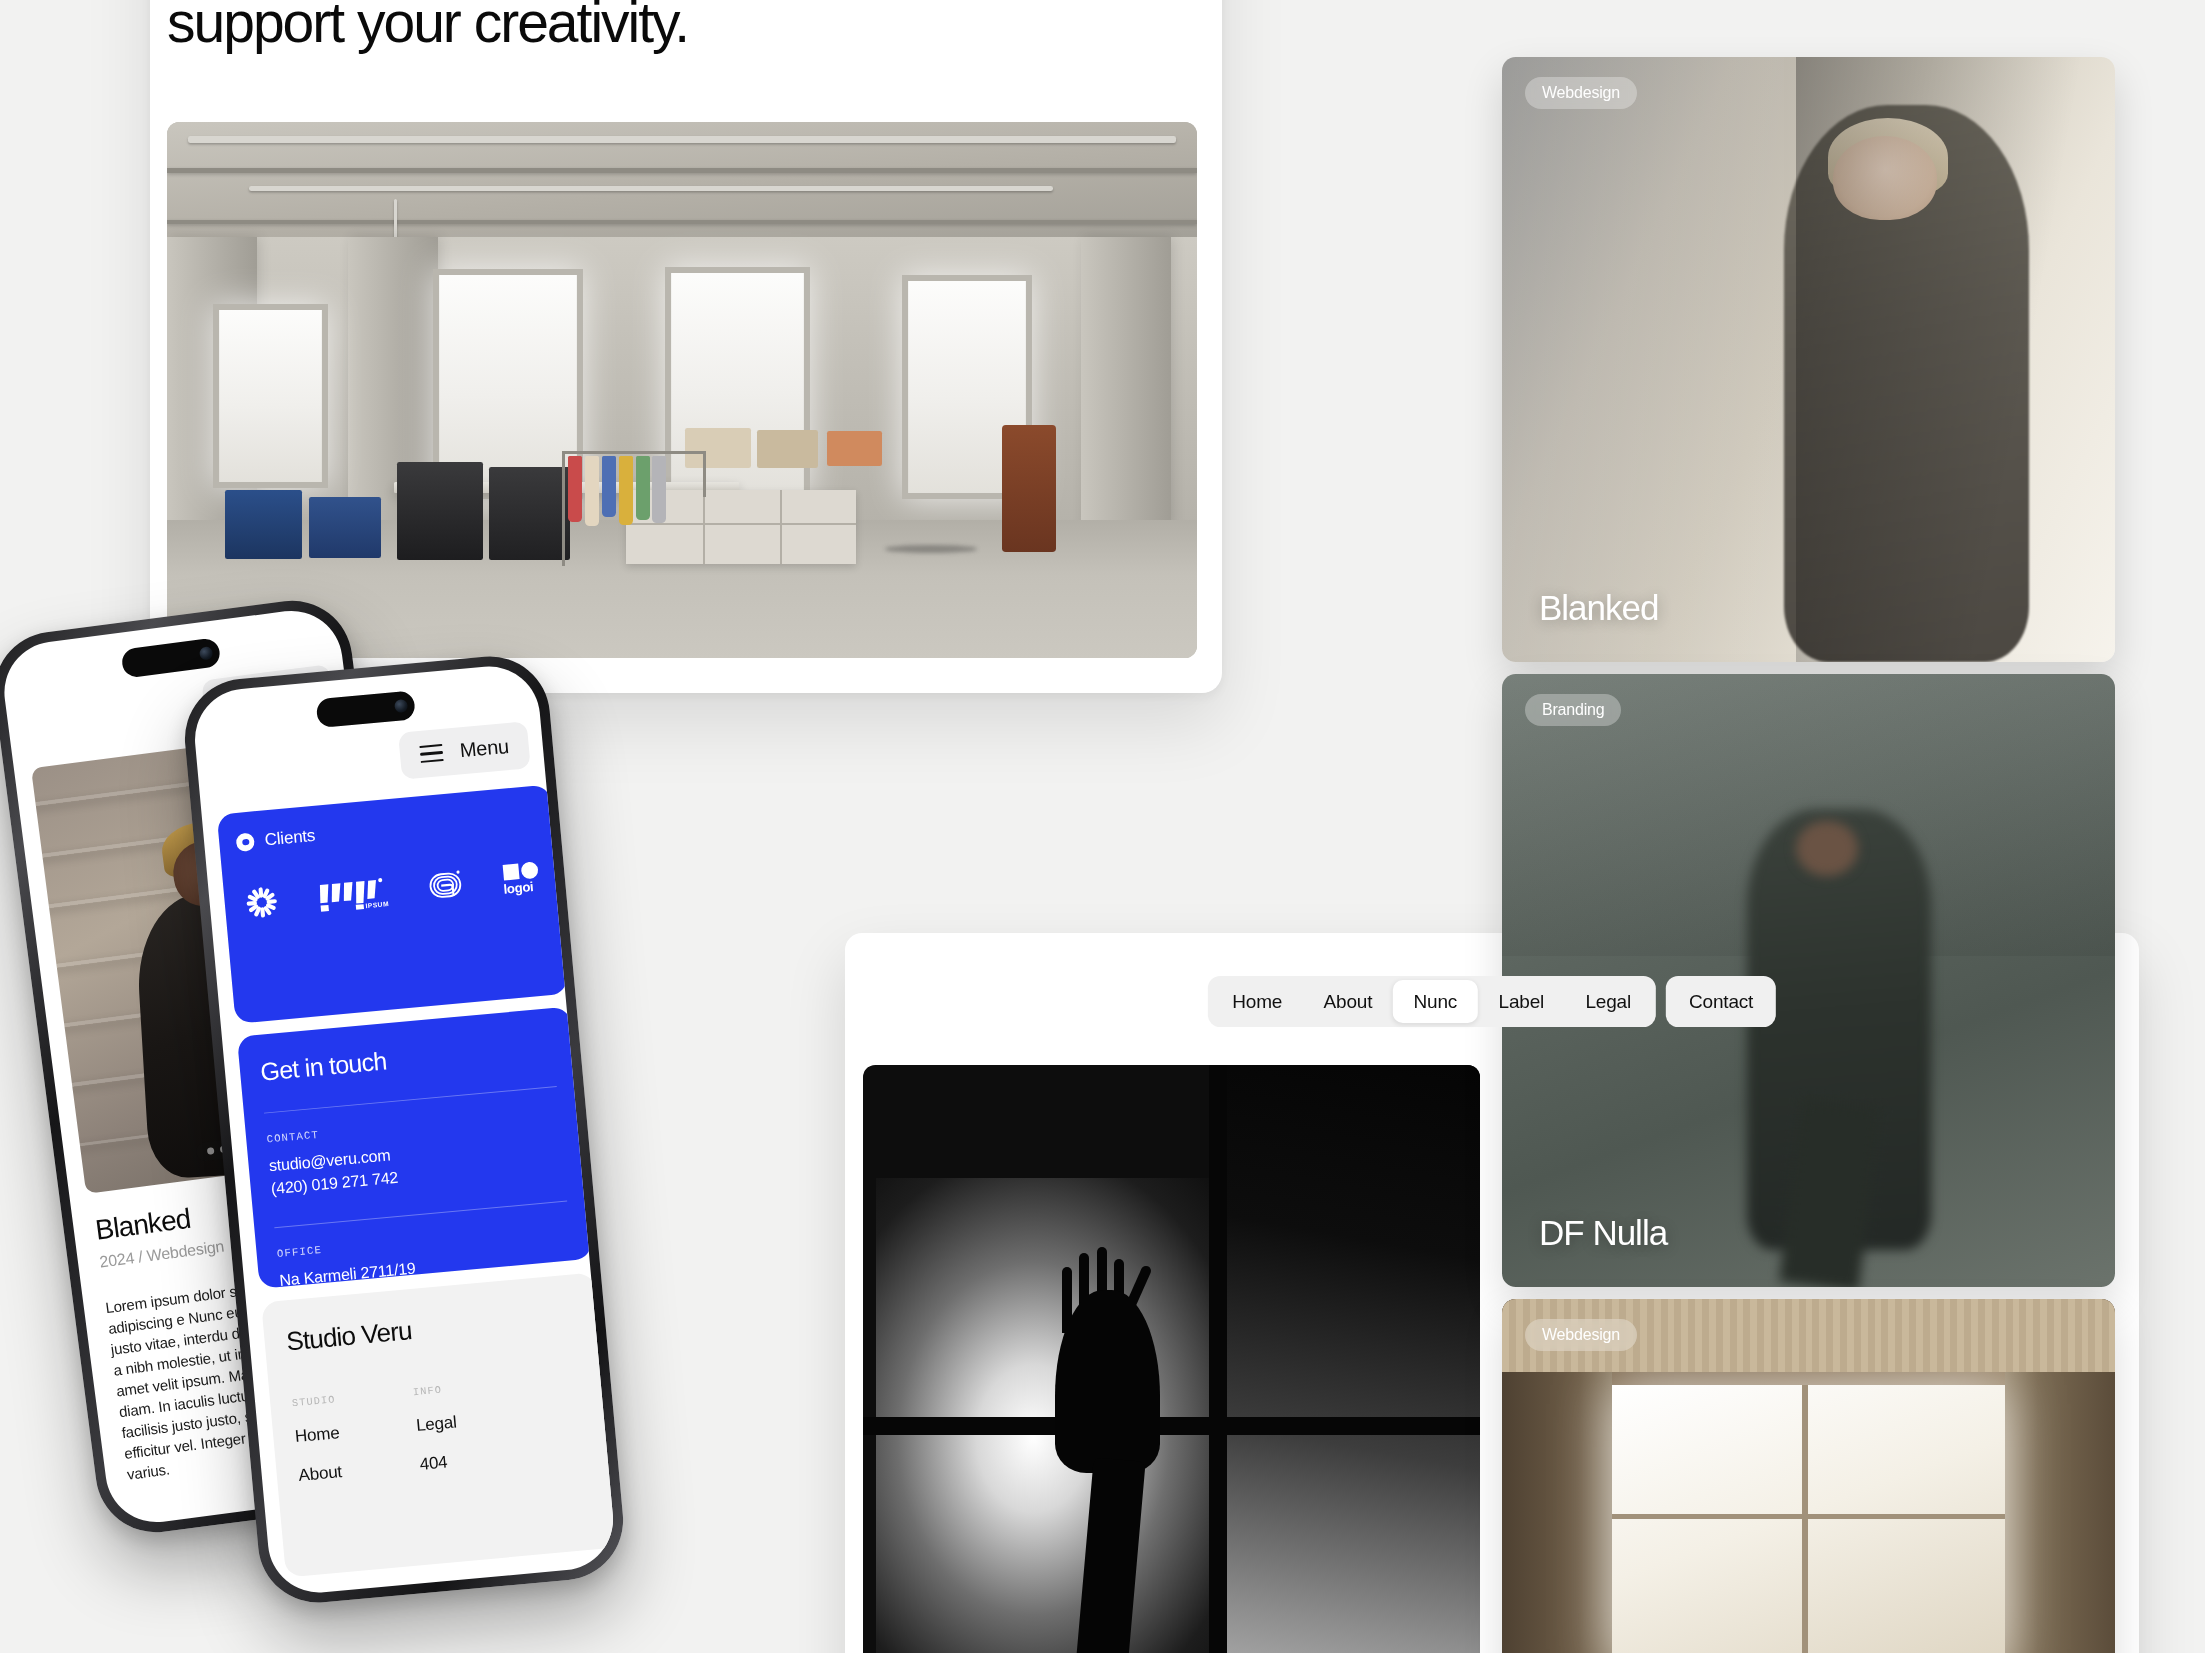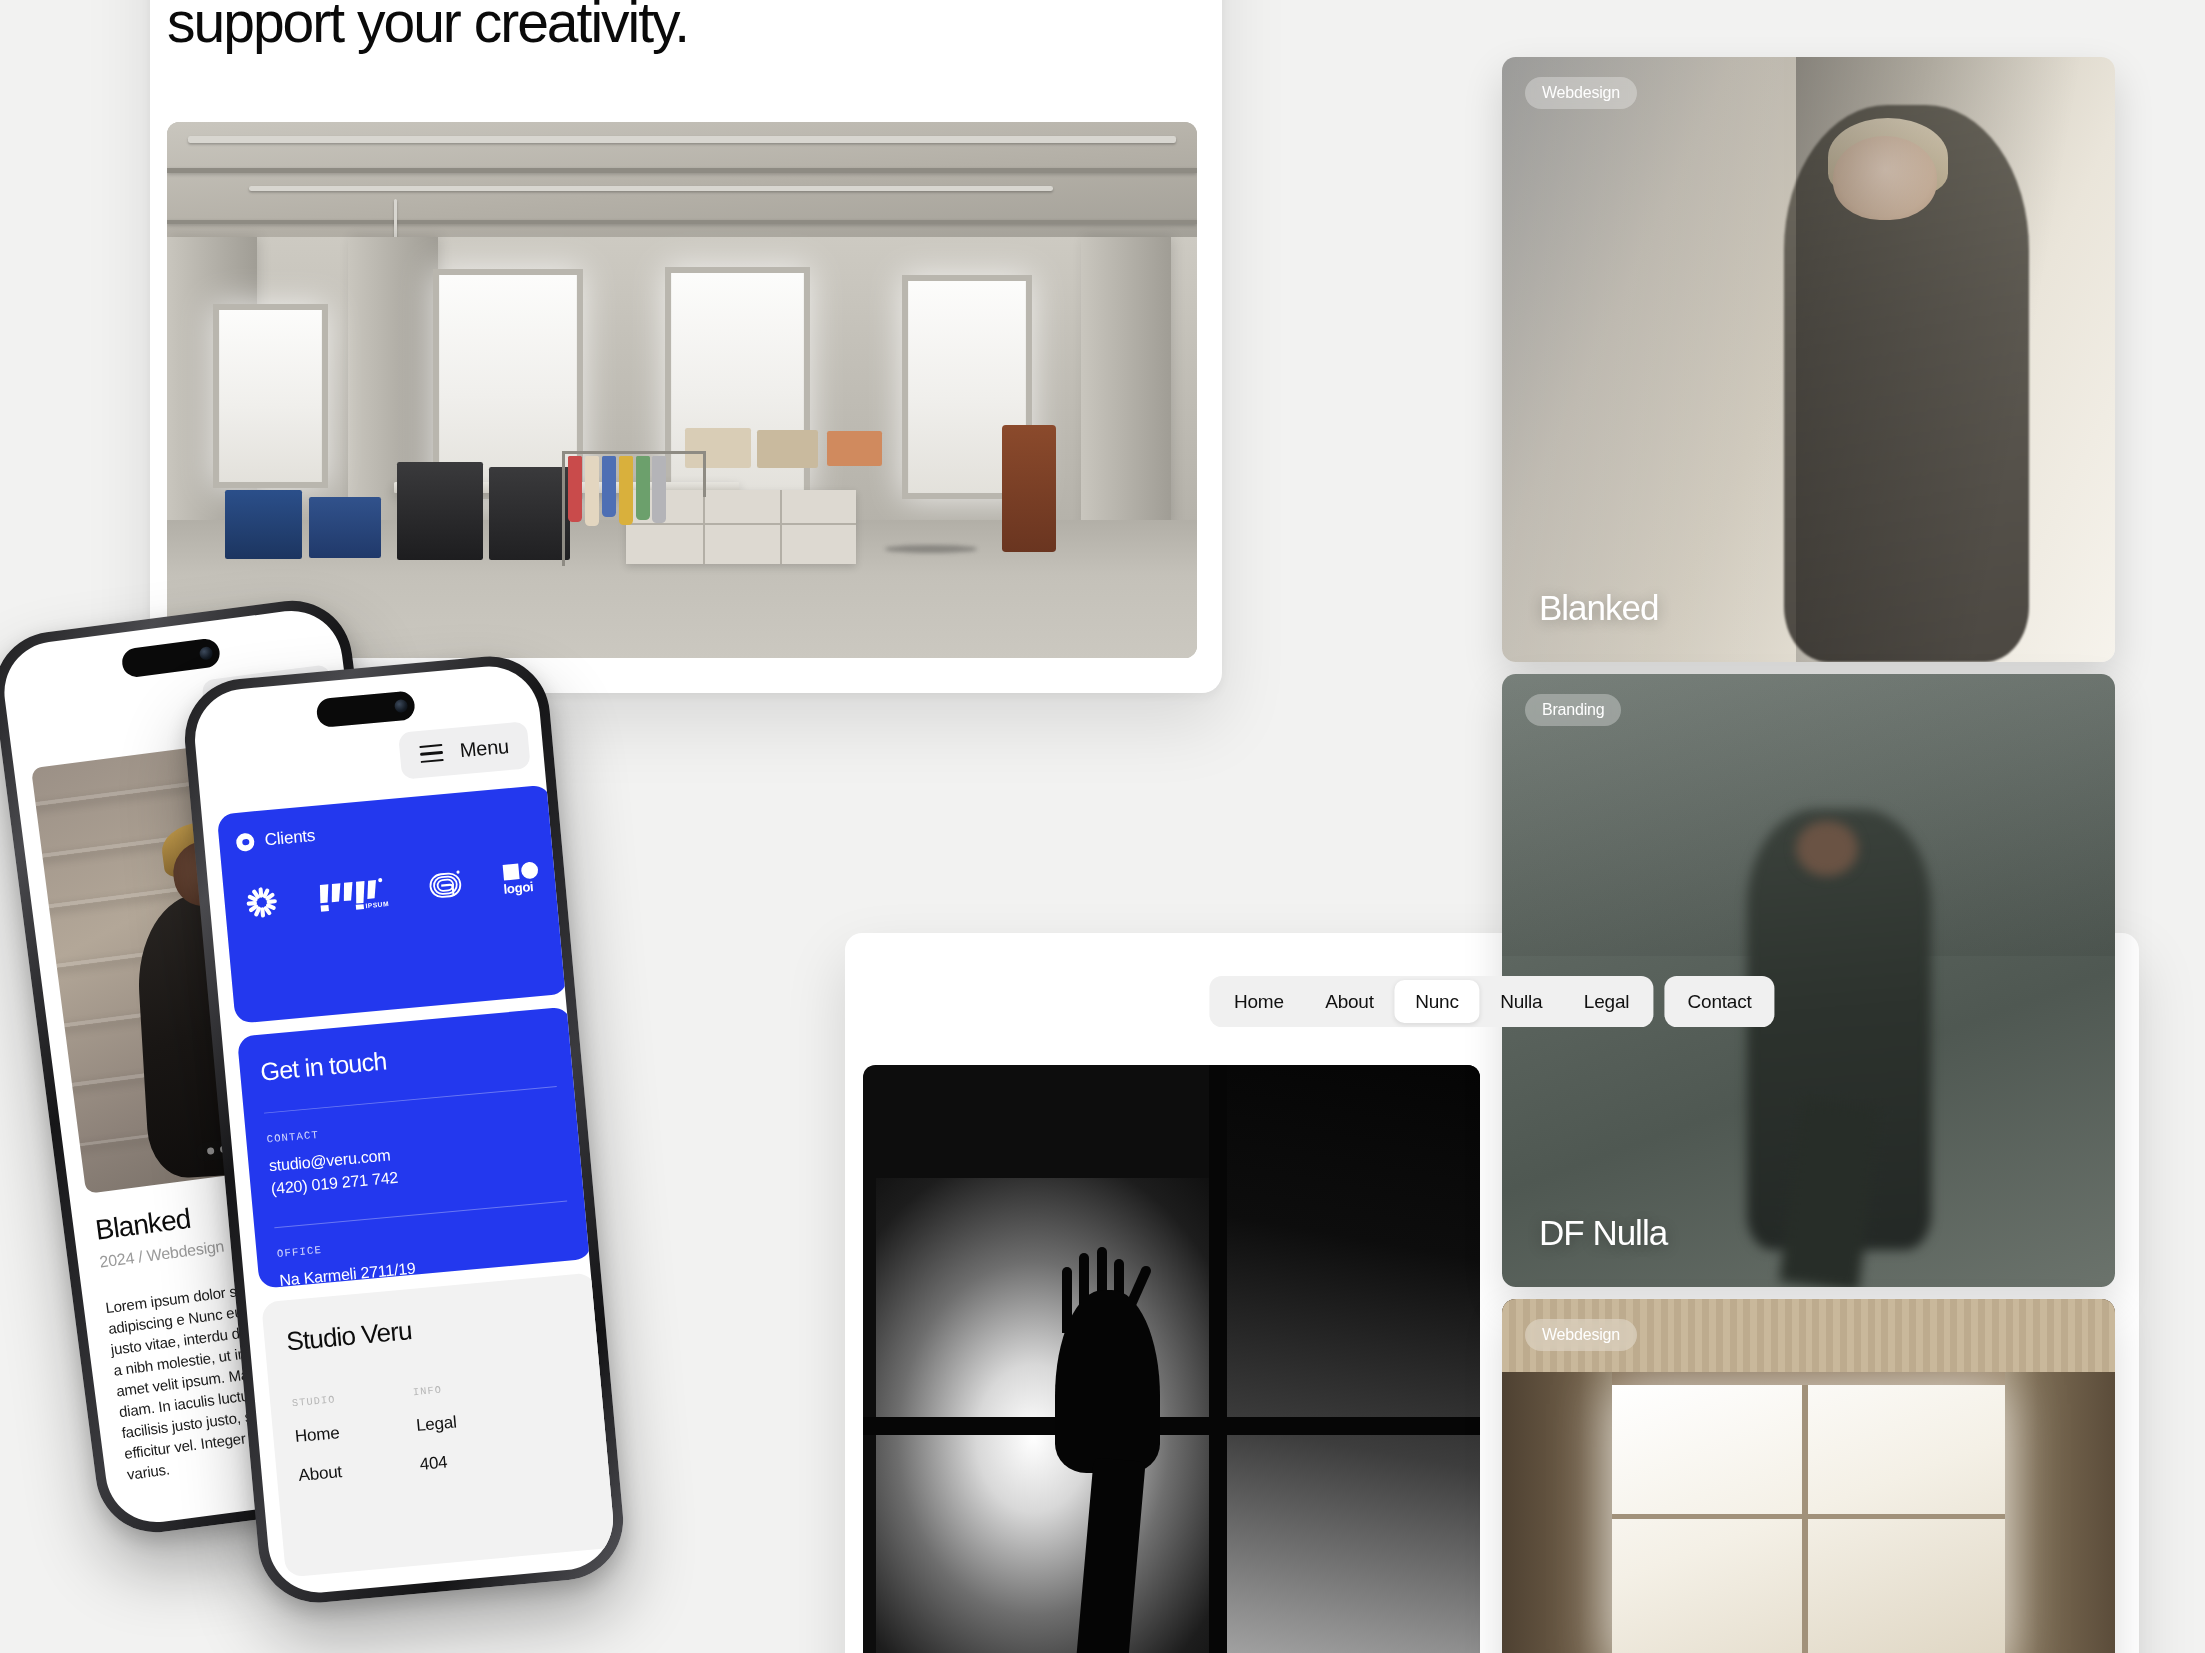--- a/index.html
+++ b/index.html
@@ -519,21 +519,21 @@
       </div>
     </div>
   </div>
 
   <div class="browser">
     <div class="nav-wrap">
       <div class="nav-pill">
         <a href="#">Home</a>
         <a href="#">About</a>
         <a href="#" class="active">Nunc</a>
-        <a href="#">Nulla</a>
+        <a href="#">Label</a>
         <a href="#">Legal</a>
       </div>
       <div class="nav-contact">Contact</div>
     </div>
 
     <div class="dl-card">
       <div class="dl-bg">
         <div class="glow"></div>
         <div class="pane"></div>
         <div class="barv" style="left:56%;"></div>

